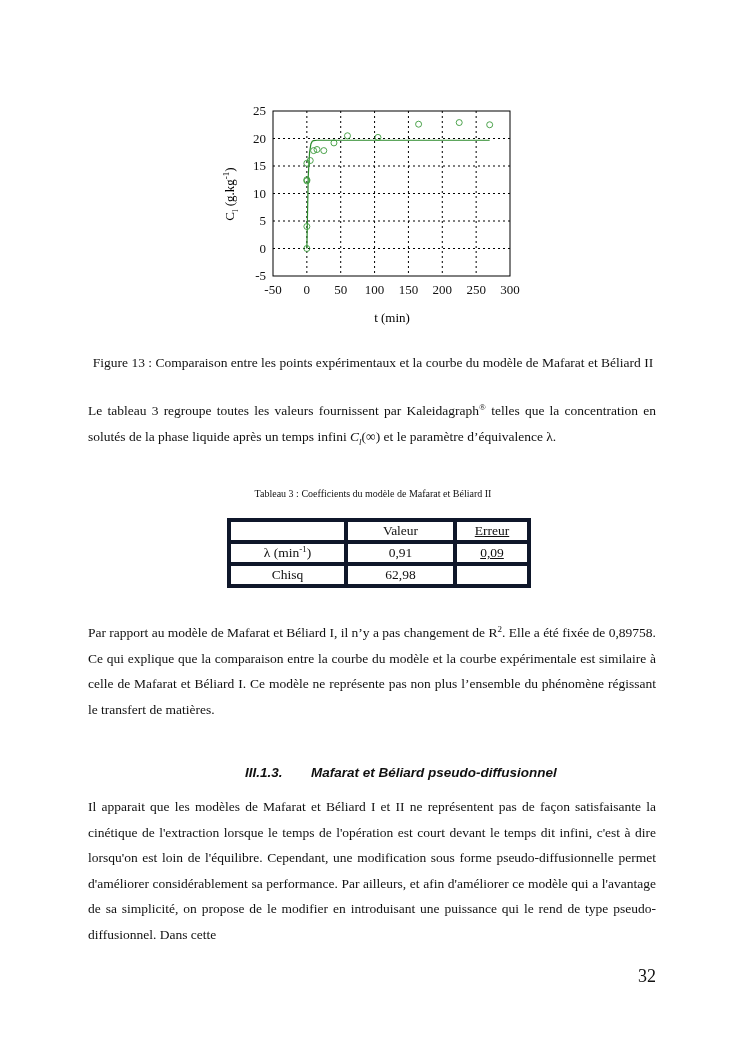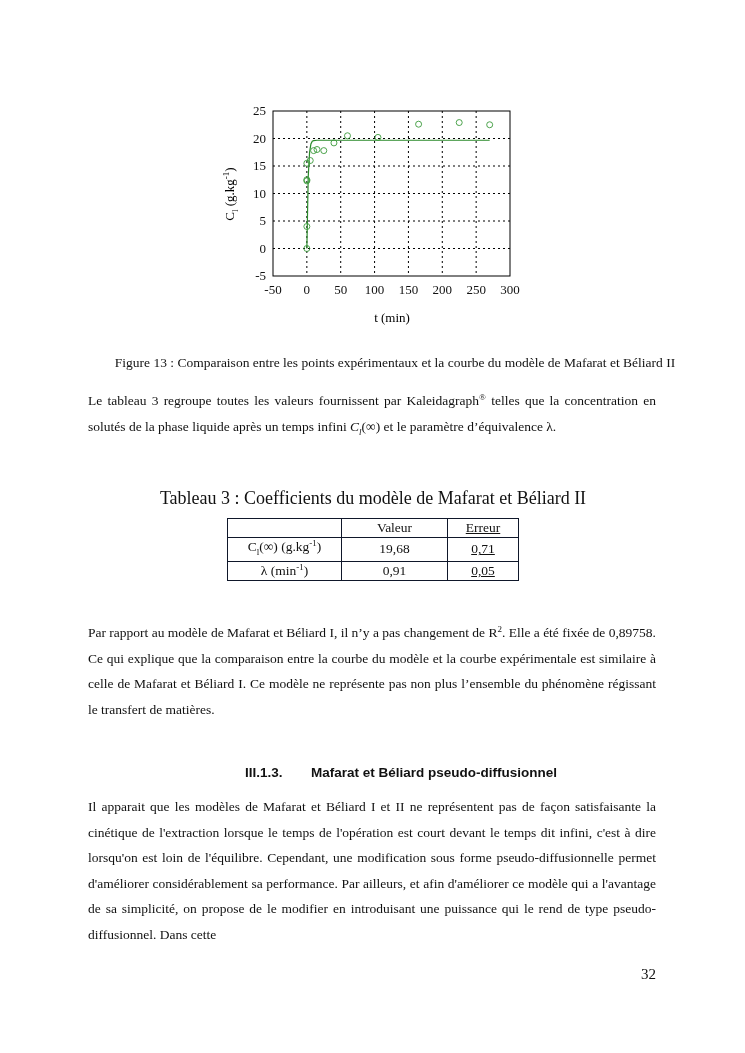--- a/index.html
+++ b/index.html
@@ -1,27 +1,27 @@
 <!DOCTYPE html>
 <html><head>
 <meta charset="utf-8">
 <style>
   html, body { margin:0; padding:0; background:#fff; }
   body { width:745px; height:1053px; position:relative; font-family:"Liberation Serif", serif; color:#111; }
   .abs { position:absolute; }
   .chart { left:0; top:0; width:745px; height:340px; }
-  .caption { left:88px; top:353px; width:570px; text-align:center; font-size:13.5px; line-height:19px;margin-left:22px; }
+  .caption { left:88px; top:353px; width:570px; text-align:center; font-size:13.5px; line-height:19px; }
   .para { left:88px; width:568px; font-size:13.5px; line-height:25.5px; text-align:justify; }
-  .tcap { left:88px; top:488px; width:570px; text-align:center; font-size:18px; }
+  .tcap { left:88px; top:488px; width:570px; text-align:center; font-size:10px; }
   table.coef { position:absolute; left:227px; top:518px; border-collapse:collapse; font-size:13.5px; }
-  table.coef td { border:1px solid #0f172a; text-align:center; height:18px; padding:0; line-height:18px; }
+  table.coef td { border:4px solid #0f172a; text-align:center; height:18px; padding:0; line-height:18px; }
   table.coef td.c0 { width:113px; } table.coef td.c1 { width:105px; } table.coef td.c2 { width:70px;text-decoration:underline; }
-  .heading { left:245px; top:765px; font-family:"Liberation Sans", sans-serif; font-weight:bold; font-size:13.5px; }
+  .heading { left:245px; top:765px; font-family:"Liberation Sans", sans-serif; font-weight:bold; font-size:13.5px;font-style:italic; }
   .heading .num { display:inline-block; width:66px; }
-  .pagenum { left:630px; top:966px; font-size:15px; width:26px; text-align:right; }
+  .pagenum { left:630px; top:966px; font-size:18px; width:26px; text-align:right; }
   sup { font-size:9px; line-height:0; }
 </style>
 </head>
 <body>
 
 <svg class="abs chart" viewBox="0 0 745 340" width="745" height="340">
   <g id="grid">
       <line x1="306.85714285714283" x2="306.85714285714283" y1="111" y2="276" stroke="#000" stroke-dasharray="2,3" stroke-width="1"></line>
       <line x1="340.7142857142857" x2="340.7142857142857" y1="111" y2="276" stroke="#000" stroke-dasharray="2,3" stroke-width="1"></line>
       <line x1="374.57142857142856" x2="374.57142857142856" y1="111" y2="276" stroke="#000" stroke-dasharray="2,3" stroke-width="1"></line>
@@ -73,40 +73,40 @@
       <circle cx="489.6857142857143" cy="124.75" r="3" fill="none" stroke="#3a9a3a" stroke-width="0.9"></circle>
     </g>
   <text id="xlabel" x="392" y="322" text-anchor="middle" font-family="Liberation Serif, serif" font-size="13">t (min)</text>
   <g transform="translate(234,194) rotate(-90)" font-family="Liberation Serif, serif" font-size="13">
     <text x="0" y="0" text-anchor="middle"><tspan>C</tspan><tspan dy="4" font-size="9">l</tspan><tspan dy="-4"> </tspan><tspan>(g.kg</tspan><tspan dy="-5" font-size="9">-1</tspan><tspan dy="5">)</tspan></text>
   </g>
 </svg>
 
 <div class="abs caption">Figure 13 : Comparaison entre les points expérimentaux et la courbe du modèle de Mafarat et Béliard II</div>
 
-<div class="abs para" style="top:388px;"><span>Le tableau 3 regroupe toutes les valeurs fournissent par Kaleidagraph</span><sup>®</sup><span> telles que la concentration en solutés de la phase liquide après un temps infini </span><i><span>C</span><sub style="font-size:9px">l</sub></i><span>(∞)</span><span> et  le paramètre d’équivalence λ.</span></div>
+<div class="abs para" style="top:398px;"><span>Le tableau 3 regroupe toutes les valeurs fournissent par Kaleidagraph</span><sup>®</sup><span> telles que la concentration en solutés de la phase liquide après un temps infini </span><i><span>C</span><sub style="font-size:9px">l</sub></i><span>(∞)</span><span> et  le paramètre d’équivalence λ.</span></div>
 
 <div class="abs tcap">Tableau 3 : Coefficients du modèle de Mafarat et Béliard II</div>
 
 <table class="coef">
   <tbody>
       <tr>
     <td class="c0"></td>
     <td class="c1">Valeur</td>
     <td class="c2">Erreur</td>
   </tr>
   <tr>
-    <td class="c0"><span>C</span><sub style="font-size:9px">l</sub><span>(∞) (g.kg</span><sup>-1</sup><span>)</span></td>
-    <td class="c1">19,68</td>
-    <td class="c2">0,71</td>
+    <td class="c0"><span>λ (min</span><sup>-1</sup><span>)</span></td>
+    <td class="c1">0,91</td>
+    <td class="c2">0,09</td>
   </tr>
   <tr>
-    <td class="c0"><span>λ (min</span><sup>-1</sup><span>)</span></td>
-    <td class="c1">0,91</td>
-    <td class="c2">0,05</td>
+    <td class="c0">Chisq</td>
+    <td class="c1">62,98</td>
+    <td class="c2"></td>
   </tr>
 </tbody>
   </table>
 
 <div class="abs para" style="top:620px;"><span>Par rapport au modèle de Mafarat et Béliard I, il n’y a pas changement de R</span><sup>2</sup><span>. Elle a été fixée de 0,89758. Ce qui explique que la comparaison entre la courbe du modèle et la courbe expérimentale est similaire à celle de Mafarat et Béliard I. Ce modèle ne représente pas non plus l’ensemble du phénomène régissant le transfert de matières.</span></div>
 
 <div class="abs heading"><span class="num">III.1.3.</span><span>Mafarat et Béliard pseudo-diffusionnel</span></div>
 
 <div class="abs para" style="top:794px;">Il apparait que les modèles de Mafarat et Béliard I et II ne représentent pas de façon satisfaisante la cinétique de l'extraction lorsque le temps de l'opération est court devant le temps dit infini, c'est à dire lorsqu'on est loin de l'équilibre. Cependant, une modification sous forme pseudo-diffusionnelle permet d'améliorer considérablement sa performance. Par ailleurs, et afin d'améliorer ce modèle qui a l'avantage de sa simplicité, on propose de le modifier en introduisant une puissance qui le rend de type pseudo-diffusionnel. Dans cette</div>
 

